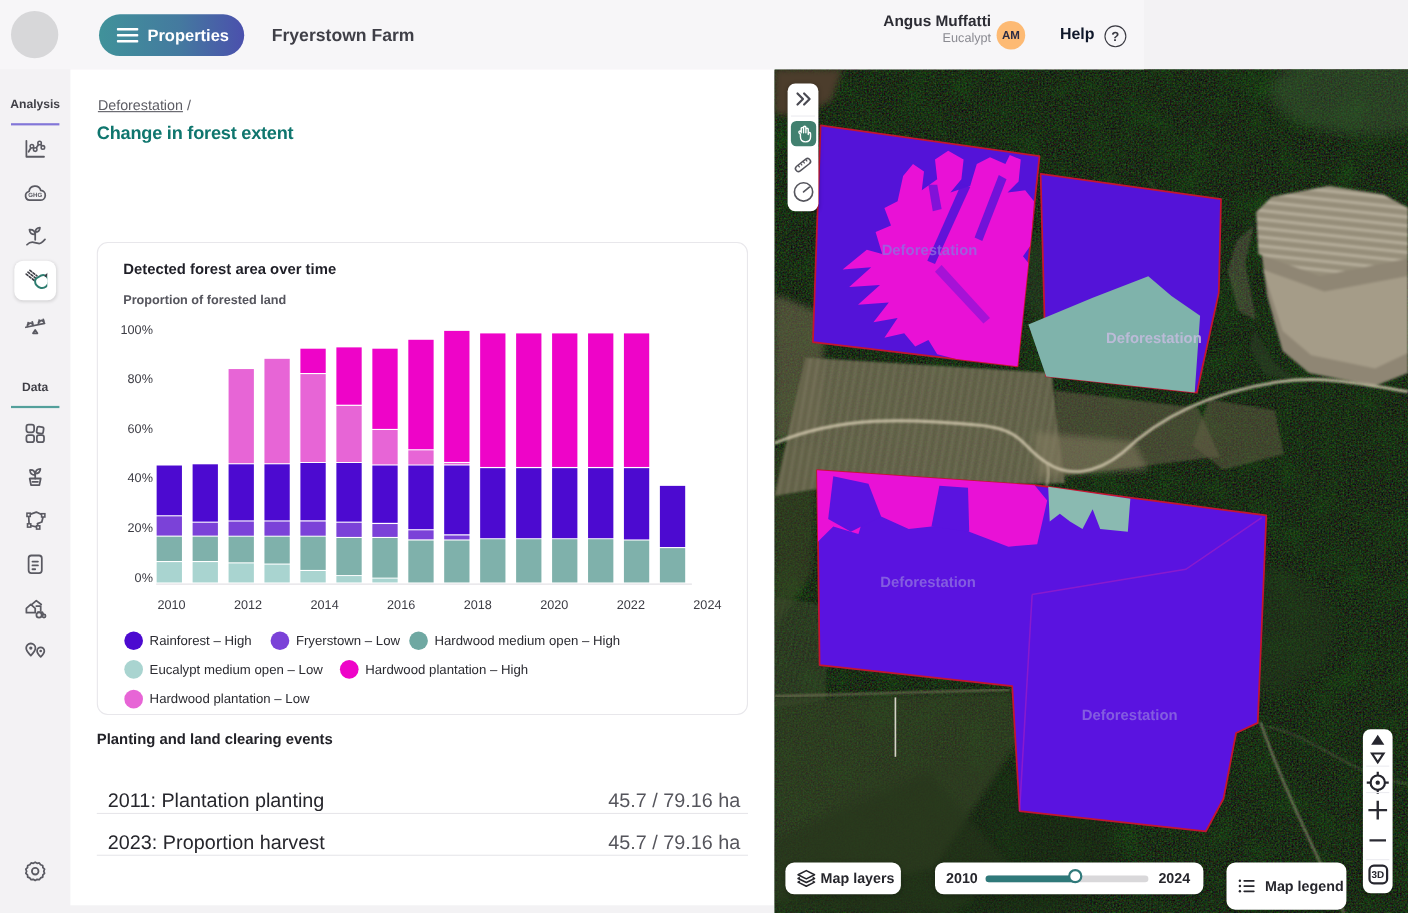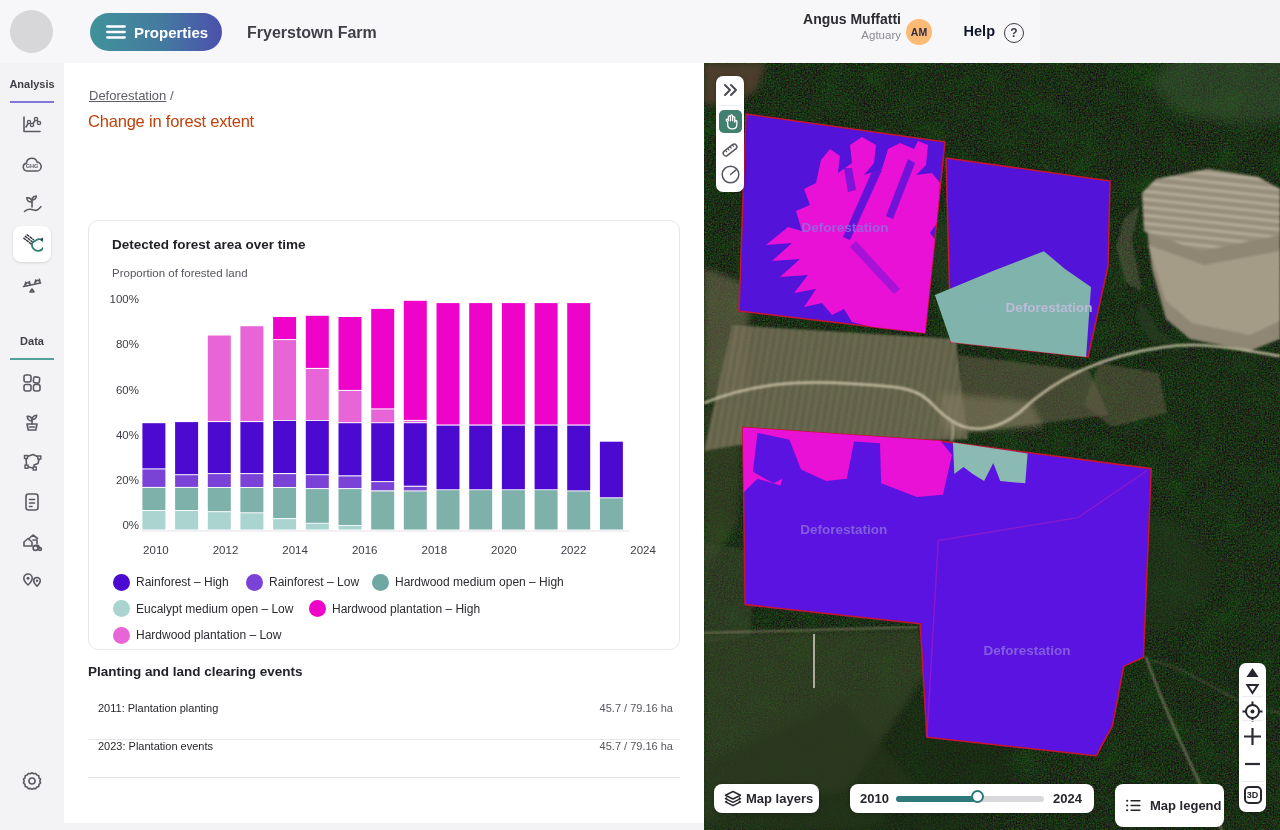--- a/index.html
+++ b/index.html
@@ -9,40 +9,40 @@
 #propbtn{position:absolute;left:90px;top:13px;width:132px;height:38px;border-radius:19px;background:linear-gradient(90deg,#40929a 0%,#447a9f 55%,#4b50ad 100%);color:#fff;display:flex;align-items:center}
 #propbtn .txt{font-size:15px;font-weight:bold;margin-left:8px}
 #farmname{position:absolute;left:247px;top:24px;font-size:16px;font-weight:bold;color:#3f3f47}
 #user{position:absolute;right:139px;top:11px;text-align:right}
 #user .n{font-size:14px;font-weight:bold;color:#2c2c34}
 #user .o{font-size:11.5px;color:#8b8b92;margin-top:2px}
 #am{position:absolute;right:108px;top:19px;width:26px;height:26px;border-radius:50%;background:#fdba74;color:#2c2c45;font-size:10.5px;font-weight:bold;display:flex;align-items:center;justify-content:center}
 #help{position:absolute;right:45px;top:23px;font-size:14.5px;font-weight:bold;color:#0f172a}
 #helpq{position:absolute;right:16px;top:23px;width:20px;height:20px;border-radius:50%;border:1.8px solid #3a3a42;color:#3a3a42;font-size:12px;font-weight:bold;display:flex;align-items:center;justify-content:center}
 
-#sidebar{position:absolute;left:0;top:52px;width:64px;height:767px;background:#f3f2f4}
+#sidebar{position:absolute;left:0;top:63px;width:64px;height:767px;background:#f3f2f4}
 .sblab{position:absolute;width:64px;text-align:center;font-size:11px;font-weight:bold;color:#3f3f46}
 .sbline{position:absolute;left:10px;width:44px;height:0;border-top:2px solid}
 .sbicon{position:absolute;left:21px}
 #selbox{position:absolute;left:13px;top:174px;width:38px;height:36px;background:#fff;border-radius:8px;box-shadow:0 1px 3px rgba(0,0,0,.12)}
 
 #panel{position:absolute;left:64px;top:63px;width:640px;height:760px;background:#fff}
 #crumb{position:absolute;left:25px;top:25px;font-size:13px;color:#5d5d64}
 #crumb a{color:#5d5d64;text-decoration:underline}
-#h1{position:absolute;left:24px;top:49px;font-size:16.5px;letter-spacing:-0.2px;font-weight:normal;color:#c2410c}
+#h1{position:absolute;left:24px;top:49px;font-size:16.5px;letter-spacing:-0.2px;font-weight:bold;color:#0f766e}
 #stats{position:absolute;left:12px;top:101px;font-size:12.8px;font-weight:bold;color:#1a1a20;line-height:15.4px}
 #card{position:absolute;left:24px;top:157px;width:592px;height:430px;background:#fff;border:1px solid #e8e7eb;border-radius:10px}
 #ctitle{position:absolute;left:23px;top:16px;font-size:13.5px;font-weight:bold;color:#1f1f27}
-#csub{position:absolute;left:23px;top:46px;font-size:11.5px;font-weight:normal;color:#55555d}
+#csub{position:absolute;left:23px;top:46px;font-size:11.5px;font-weight:bold;color:#55555d}
 .chartsvg{position:absolute;left:0;top:0}
 .litem{position:absolute;display:flex;align-items:center;font-size:12px;color:#2b2b31;white-space:nowrap}
 .ldot{width:17px;height:17px;border-radius:50%;margin-right:6px;flex:0 0 17px}
 #events{position:absolute;left:24px;top:601px;width:592px}
 #events h2{font-size:13.5px;font-weight:bold;color:#222228}
-.erow{position:absolute;left:0;width:592px;height:38px;border-bottom:1px solid #e7e6ea;font-size:11px;color:#26262c;display:flex;align-items:flex-start}
+.erow{position:absolute;left:0;width:592px;height:38px;border-bottom:1px solid #e7e6ea;font-size:18px;color:#26262c;display:flex;align-items:flex-end}
 .erow .l{margin-left:10px}
 .erow .r{position:absolute;right:7px;color:#55555c}
 
 #map{position:absolute;left:704px;top:63px;width:576px;height:767px;overflow:hidden}
 .mpill{position:absolute;background:#fff;border-radius:8px;box-shadow:0 1px 4px rgba(0,0,0,.25);display:flex;align-items:center;font-size:13px;font-weight:bold;color:#26262c;white-space:nowrap}
 #mtool{position:absolute;left:12px;top:13px;width:28px;height:116px;background:#fff;border-radius:7px;box-shadow:0 1px 4px rgba(0,0,0,.25)}
 #rpanel{position:absolute;left:535px;top:600px;width:27px;height:149px;background:#fff;border-radius:7px;box-shadow:0 1px 4px rgba(0,0,0,.25)}
 </style></head>
 <body>
 
@@ -50,21 +50,21 @@
   <div id="avatar"></div>
   <div id="propbtn">
     <svg width="20" height="14" viewBox="0 0 20 14" style="margin-left:16px">
         <path d="M1.2 1.5h17.6M1.2 7h17.6M1.2 12.5h17.6" stroke="#fff" stroke-width="2.3" stroke-linecap="round"></path>
       </svg>
     <span class="txt">Properties</span>
   </div>
   <div id="farmname">Fryerstown Farm</div>
   <div id="user">
       <div class="n">Angus Muffatti</div>
-      <div class="o">Agtuary</div>
+      <div class="o">Eucalypt</div>
     </div>
   <div id="am">AM</div>
   <div id="help">Help</div>
   <div id="helpq">?</div>
 </div>
 
 <div id="sidebar">
   <div class="sblab" style="top:26px">Analysis</div>
   <div class="sbline" style="top:49px;border-color:#8276d8"></div>
   <svg class="sbicon" style="top:62px" width="22" height="22" viewBox="0 0 22 22">
@@ -231,21 +231,21 @@
 <text x="414.9" y="332.5" text-anchor="middle" class="ax">2020</text>
 <text x="484.5" y="332.5" text-anchor="middle" class="ax">2022</text>
 <text x="554.1" y="332.5" text-anchor="middle" class="ax">2024</text>
 </svg>
     <div class="litem" style="left:24px;top:352.5px">
         <span class="ldot" style="background:#4c0ad0"></span>
         <span>Rainforest – High</span>
       </div>
 <div class="litem" style="left:157px;top:352.5px">
         <span class="ldot" style="background:#7b42d8"></span>
-        <span>Rainforest – Low</span>
+        <span>Fryerstown – Low</span>
       </div>
 <div class="litem" style="left:283px;top:352.5px">
         <span class="ldot" style="background:#6fa8a2"></span>
         <span>Hardwood medium open – High</span>
       </div>
 <div class="litem" style="left:24px;top:379.0px">
         <span class="ldot" style="background:#a9d4d0"></span>
         <span>Eucalypt medium open – Low</span>
       </div>
 <div class="litem" style="left:220px;top:379.0px">
@@ -257,21 +257,21 @@
         <span>Hardwood plantation – Low</span>
       </div>
   </div>
   <div id="events">
     <h2>Planting and land clearing events</h2>
     <div class="erow" style="top:38px">
         <span class="l">2011: Plantation planting</span>
         <span class="r">45.7 / 79.16 ha</span>
       </div>
     <div class="erow" style="top:76px">
-        <span class="l">2023: Plantation events</span>
+        <span class="l">2023: Proportion harvest</span>
         <span class="r">45.7 / 79.16 ha</span>
       </div>
   </div>
 </div>
 
 <div id="map">
 <svg width="576" height="767" viewBox="0 0 576 767" style="position:absolute;left:0;top:0">
 <defs>
 <filter id="forest" x="0%" y="0%" width="100%" height="100%" color-interpolation-filters="sRGB">
   <feTurbulence type="fractalNoise" baseFrequency="0.65 0.65" numOctaves="4" seed="11" result="n"></feTurbulence>

